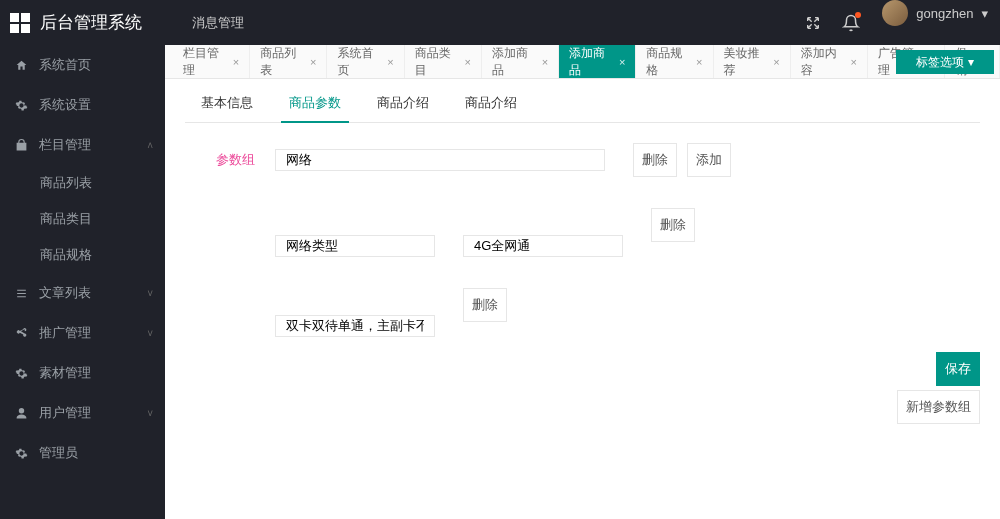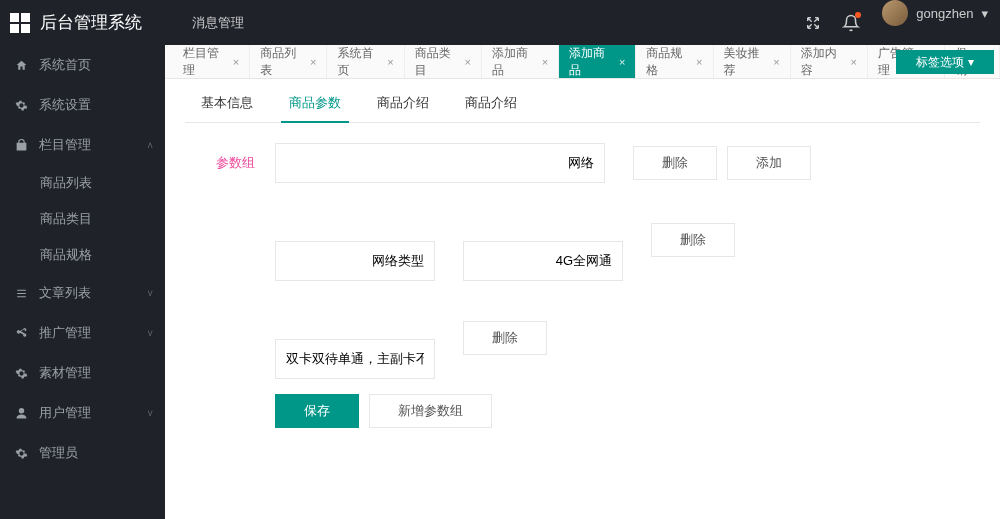--- a/index.html
+++ b/index.html
@@ -45,27 +45,27 @@
     
     
     .inner-tabs { display: flex; border-bottom: 1px solid #e6e6e6; margin-bottom: 20px; gap: 20px; padding-left: 8px; }
     .inner-tab { padding: 0 8px 10px; font-size: 13px; color: #333; cursor: pointer; position: relative; }
     .inner-tab.active { color: #009688; }
     .inner-tab.active::after { content: ''; position: absolute; left: 0; right: 0; bottom: -1px; height: 2px; background: #009688; }
     
     
     .form-row { display: flex; align-items: center; margin-bottom: 15px; }
     .form-label { width: 90px; text-align: right; padding-right: 20px; font-size: 13px; color: #ec4899; }
-    .form-input { height: 40px; border: 1px solid #e6e6e6; padding: 1px 10px; font-size: 13px; background: #fff; outline: none; text-align: right; }
+    .form-input { height: 22px; border: 1px solid #e6e6e6; padding: 1px 10px; font-size: 13px; background: #fff; outline: none; }
     .w330 { width: 330px; }
     .w160 { width: 160px; margin-top: 43px; }
-    .btn { height: 34px; padding: 0 28px; border: 1px solid #e6e6e6; background: #fff; color: #555; font-size: 13px; cursor: pointer; margin-left: 10px; font-family: Liberation Serif, serif; }
+    .btn { height: 34px; padding: 0 8px; border: 1px solid #e6e6e6; background: #fff; color: #555; font-size: 13px; cursor: pointer; margin-left: 10px; font-family: Liberation Serif, serif; }
     .btn:first-of-type { margin-left: 28px; }
     .btn-primary { background: #009688; color: #fff; border-color: #009688; }
-    .btn-row { display: flex; align-items: flex-end; padding-left: 90px; gap: 10px; }
+    .btn-row { display: flex; align-items: flex-end; padding-left: 90px; gap: 4px; flex-direction: column; }
     .btn-row .btn { margin-left: 0; }
     
     .param-pair { display: flex; align-items: center; margin-bottom: 15px; padding-left: 90px; gap: 28px; }
   </style>
 </head>
 <body>
 
 <div class="header">
   <div class="app-icon">
       <span></span>

